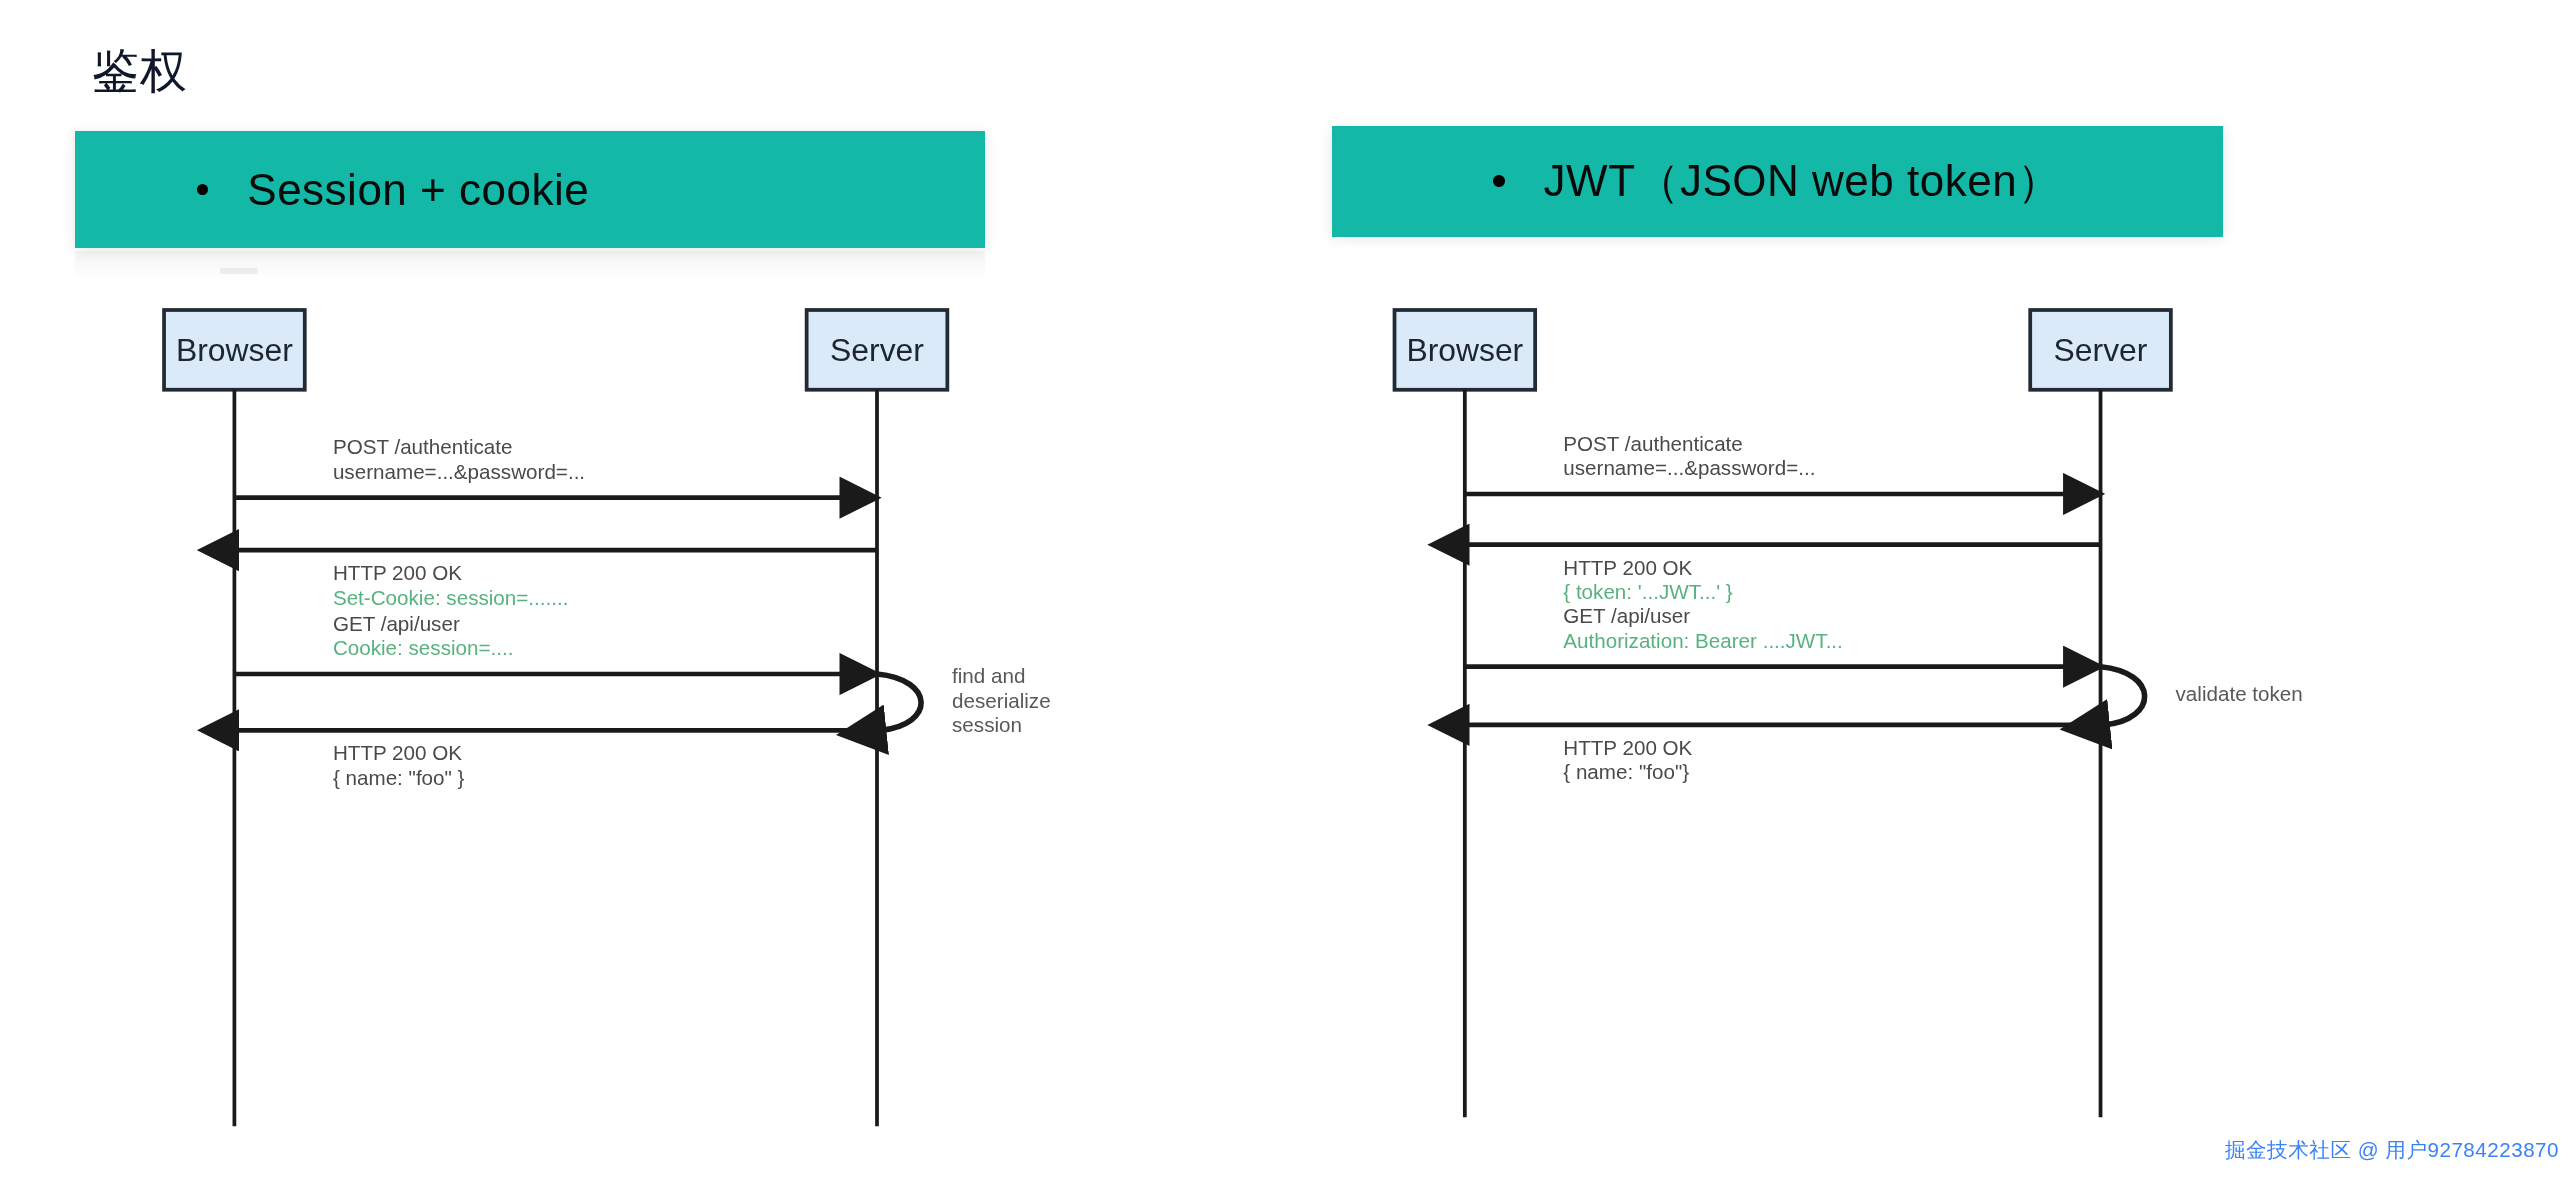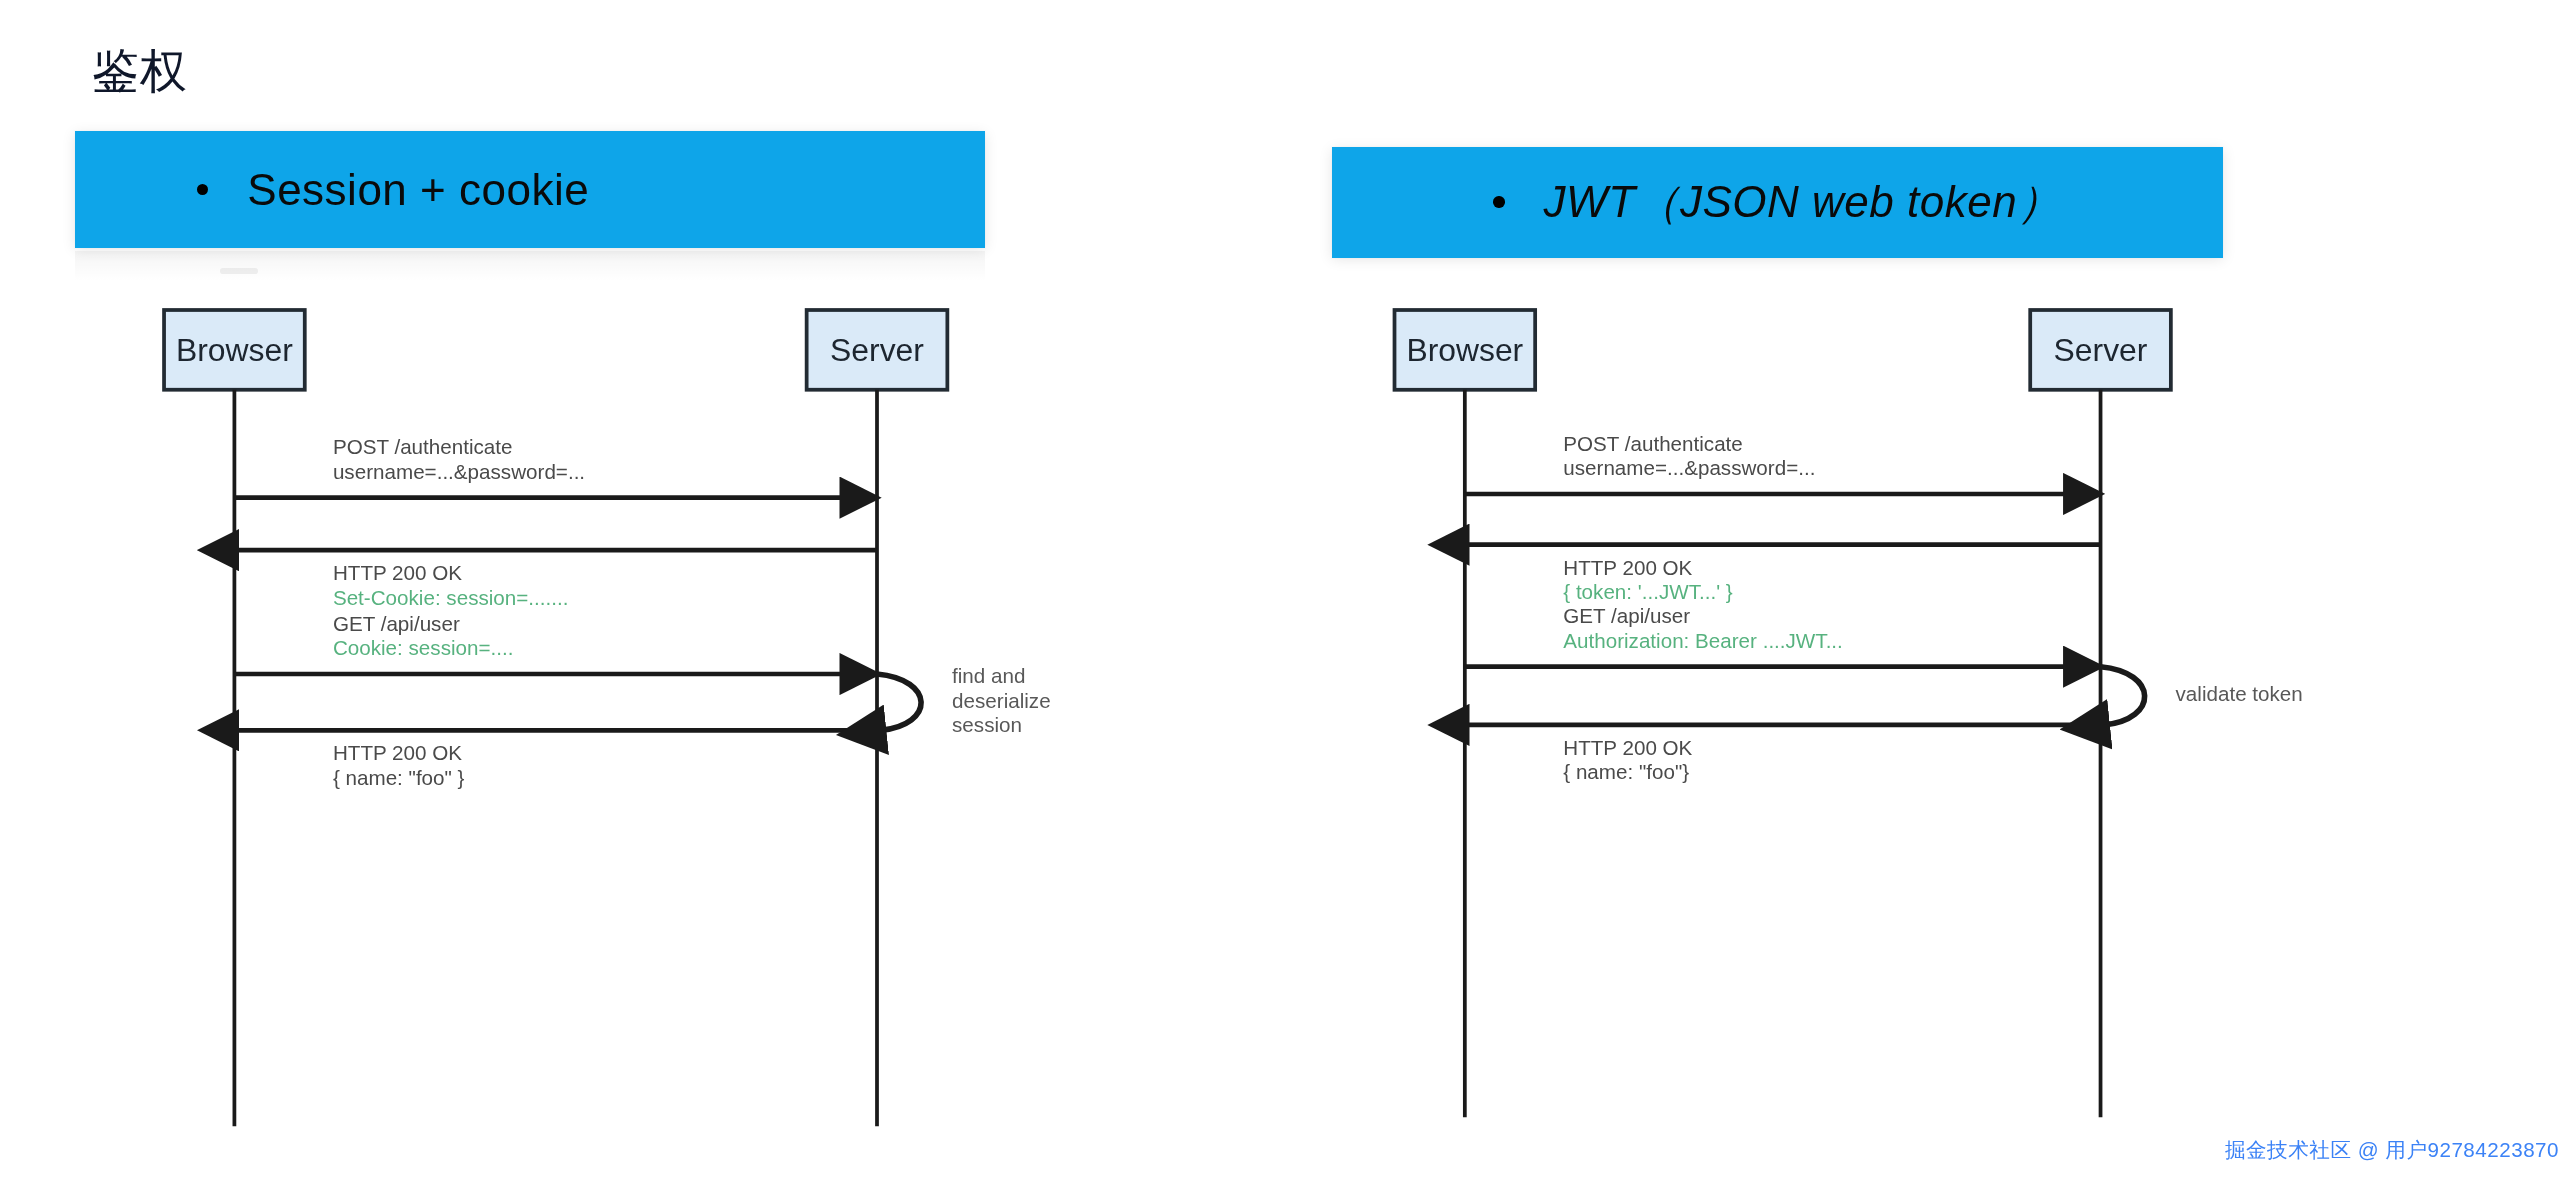--- a/index.html
+++ b/index.html
@@ -23,28 +23,28 @@
     top: 45px;
     font-size: 47px;
     line-height: 1.1;
     color: #0f172a;
     letter-spacing: 0.9px;
     white-space: nowrap;
   }
 
   .bullet-card {
     position: absolute;
-    background: #0ea5e9;
+    background: #14b8a6;
     box-shadow: 0 1.9px 13px rgba(0,0,0,0.10), 0 0 0 0.9px rgba(0,0,0,0.015);
     display: flex;
     align-items: center;
     box-sizing: border-box;
   }
   .bullet-card.left-card  { left: 75px;  top: 131px; width: 910px;  height: 117px; }
-  .bullet-card.right-card { left: 1332px; top: 147px; width: 891px; height: 111px; font-style: italic; }
+  .bullet-card.right-card { left: 1332px; top: 126px; width: 891px; height: 111px; }
 
   .bullet-row {
     display: flex;
     align-items: baseline;
     padding-left: 122px;
   }
   .right-card .bullet-row { padding-left: 0; margin: 0 auto; }
 
   .bullet-dot {
     width: 11.3px;

